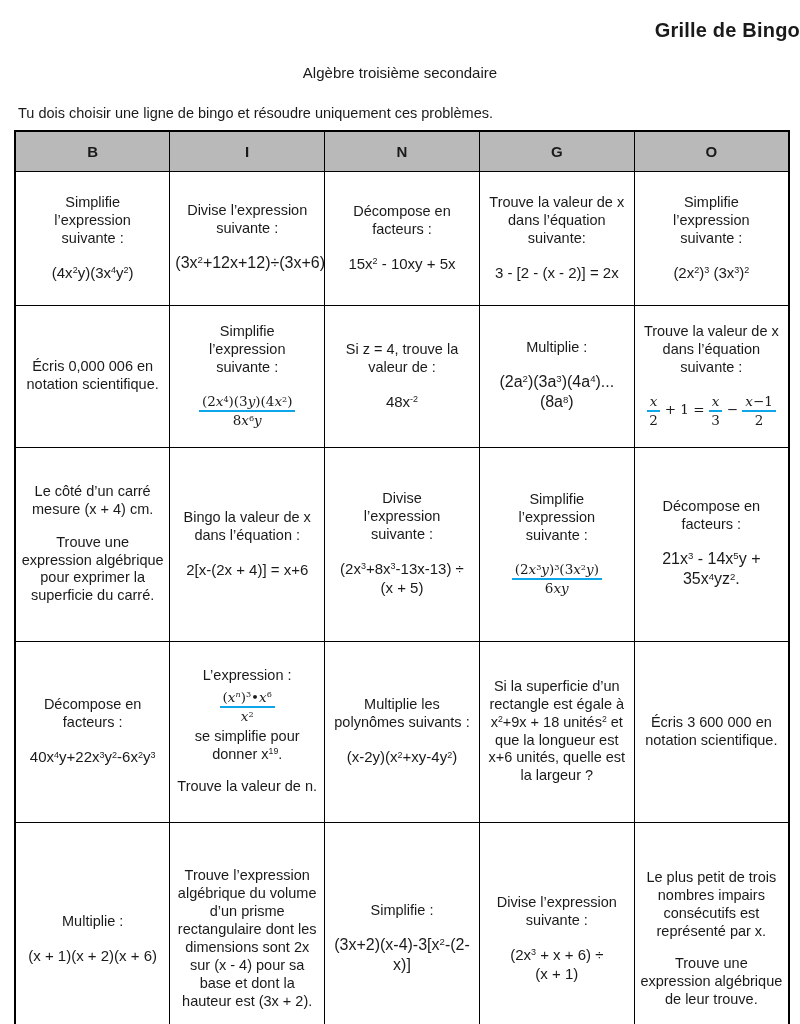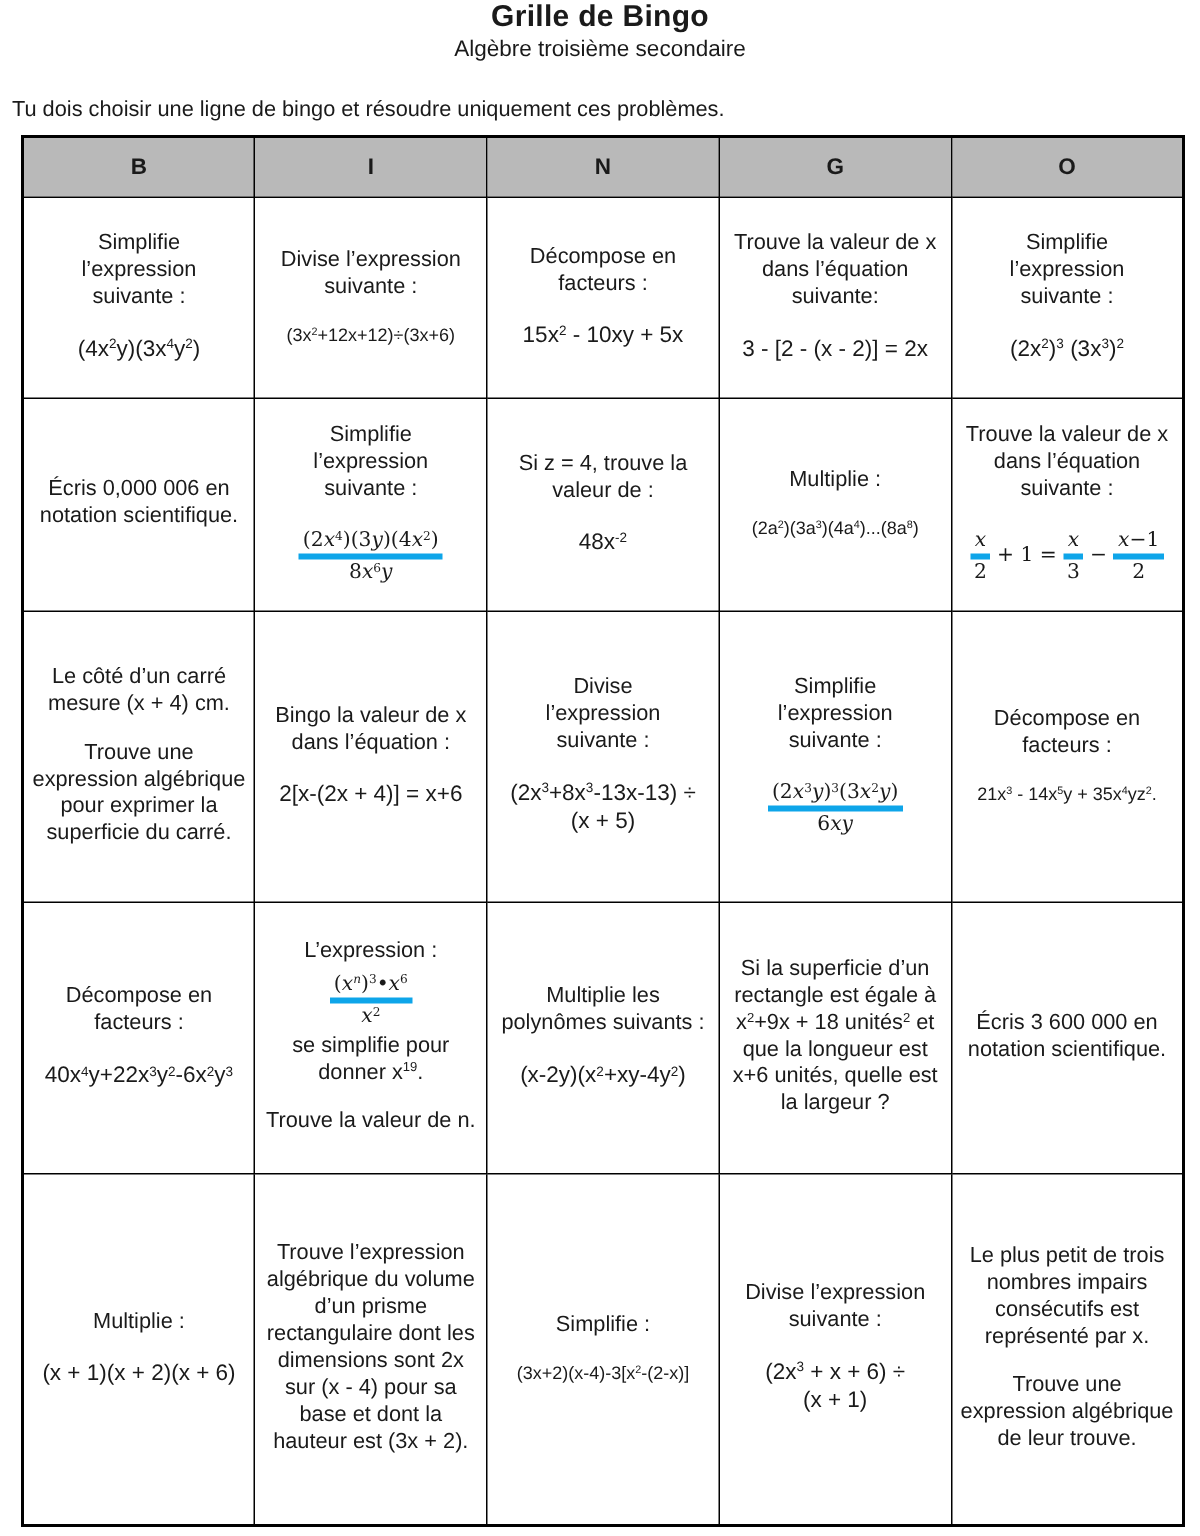--- a/index.html
+++ b/index.html
@@ -3,29 +3,29 @@
 <meta charset="utf-8">
 <style>
   html,body{margin:0;padding:0;background:#ffffff;}
   body{
     width:800px;height:1024px;
     font-family:"Liberation Sans",sans-serif;
     color:#1a1a1a;
     -webkit-font-smoothing:antialiased;
   }
   .title{
-    padding-top:0;text-align:center;
+    padding-top:19px;text-align:right;
     font-size:20px;font-weight:600;letter-spacing:.2px;
   }
   .subtitle{
-    margin-top:1px;text-align:center;
+    margin-top:22px;text-align:center;
     font-size:15px;font-weight:500;
   }
   .instruction{
-    margin:24px 0 9px 8px;
+    margin:24px 0 9px 18px;
     font-size:14.5px;font-weight:500;
   }
   table.bingo{
     margin-left:14px;width:776px;
     border-collapse:collapse;table-layout:fixed;
     border:2px solid #000;
   }
   table.bingo th, table.bingo td{
     border:1.5px solid #000;
     vertical-align:middle;text-align:center;
@@ -42,33 +42,33 @@
   tr.r2 td{height:187px;}
   tr.r3 td{height:174px;}
   tr.r4 td{height:227px;}
   .cell-text{
     font-size:14.5px;line-height:1.24;font-weight:500;
   }
   .math{white-space:normal;line-height:1.3;}
   .math.sans{font-family:"Liberation Sans",sans-serif;font-weight:500;}
   .math.serif{font-family:"DejaVu Serif",serif;}
   .math.normal{font-size:15px;}
-  .math.small{font-size:12px;}
+  .math.small{font-size:16px;}
   .math.serif.normal{font-size:13.5px;}
   .gap{margin-top:15px;}
   .tight{margin-top:3px;}
   sup{
     font-size:0.6em;line-height:0;
     position:relative;top:-0.5em;vertical-align:baseline;
   }
   .frac{
     display:inline-block;vertical-align:middle;
     text-align:center;line-height:1.15;
   }
-  .frac .num{display:block;border-bottom:4px solid #0ea5e9;padding:2px 3px 1px;}
+  .frac .num{display:block;border-bottom:2px solid #0ea5e9;padding:2px 3px 1px;}
   .frac .den{display:block;padding-top:1px;}
   i{font-style:italic;}
 </style>
 </head>
 <body>
 
 <div class="title">Grille de Bingo</div>
 <div class="subtitle">Algèbre troisième secondaire</div>
 <div class="instruction">Tu dois choisir une ligne de bingo et résoudre uniquement ces problèmes.</div>
 

